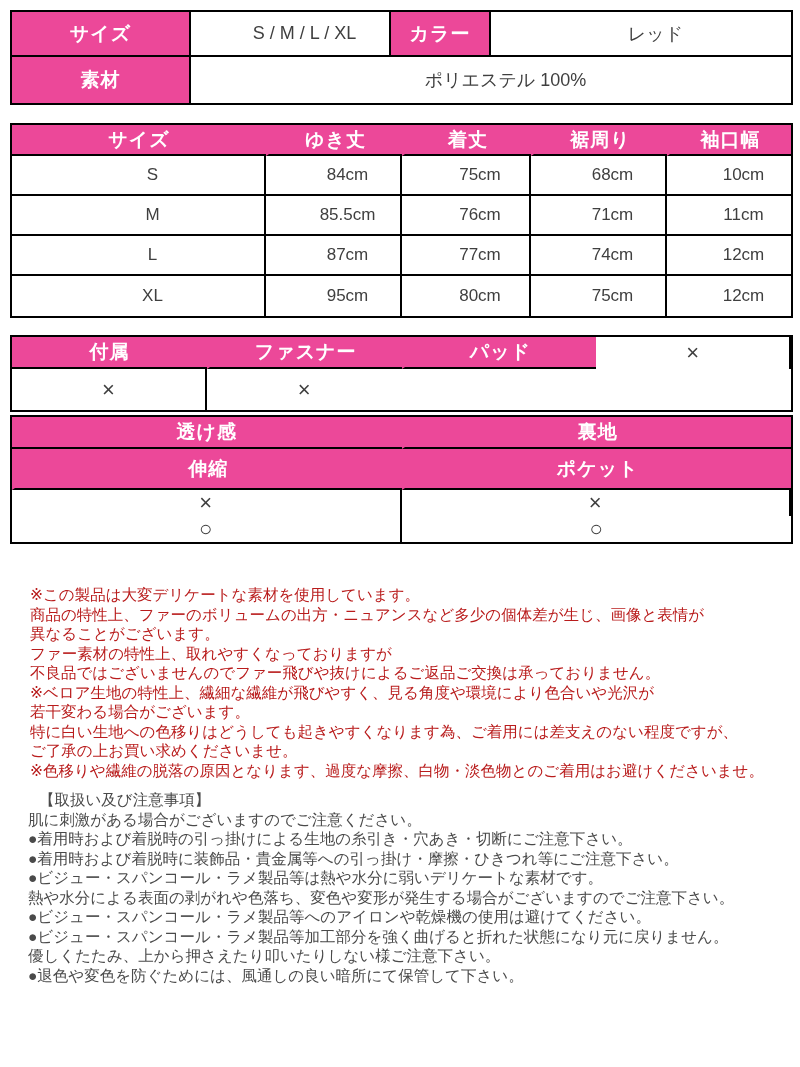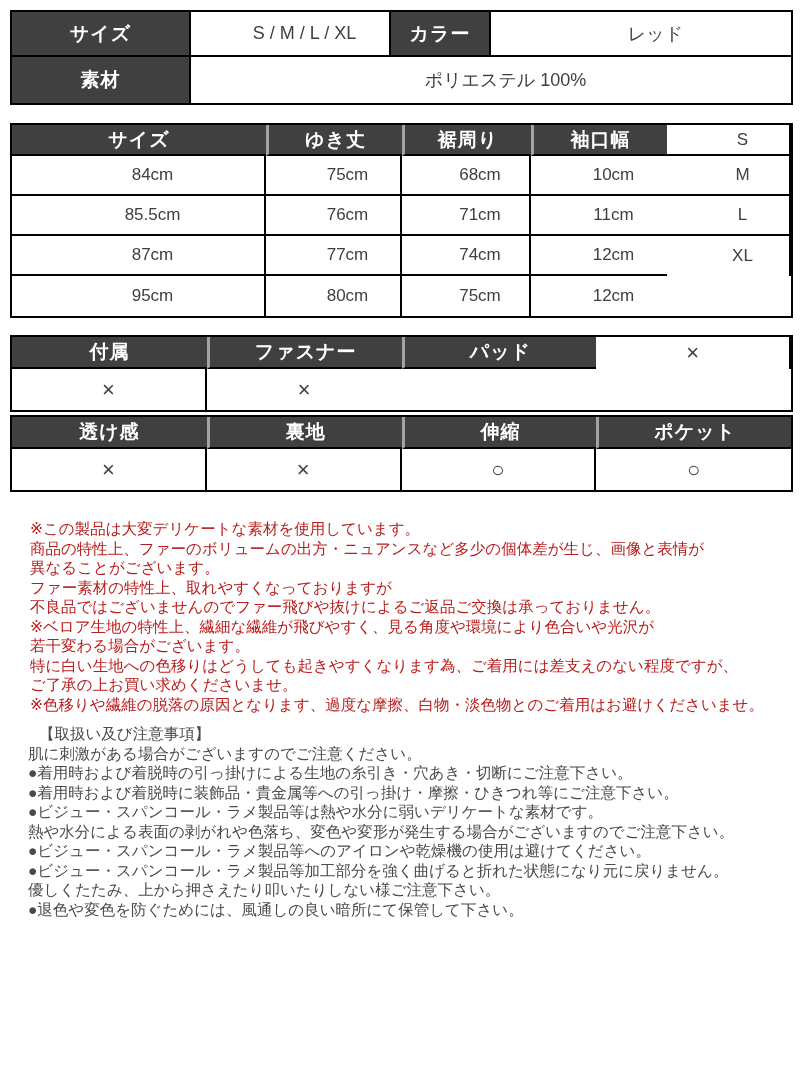--- a/index.html
+++ b/index.html
@@ -20,31 +20,31 @@
     background: #fff;
   }
   .cell {
     display: flex;
     align-items: center;
     justify-content: center;
     text-align: center;
     overflow: hidden;
   }
   .hdr {
-    background: #404040;
+    background: #ec4899;
     color: #fff;
     font-weight: bold;
     font-size: 19px;
     letter-spacing: 1px;
   }
   .val { font-size: 18px; color: #3f3f3f; padding-left: 29px; }
   .sym { font-size: 22px; color: #3f3f3f; }
   .br { border-right: 2px solid #000; }
   .bb { border-bottom: 2px solid #000; }
-  .wl { border-left: 3px solid #a3a3a3; }
+  .wl { border-left: 3px solid #ec4899; }
 
   
   .info-tbl {
     grid-template-columns: 179px 200px 100px 1fr;
     grid-template-rows: 45px 46px;
     margin-bottom: 18px;
   }
   .info-material-value { grid-column: 2 / 5; border-radius: 6px; }
 
   
@@ -55,23 +55,23 @@
   }
   .size-tbl .val { font-size: 17px; }
 
   
   .feat-tbl-a {
     grid-template-columns: repeat(4, 1fr);
     grid-template-rows: 32px 41px;
     margin-bottom: 3px;
   }
   .feat-tbl-b {
-    grid-template-columns: repeat(4, 1fr);
+    grid-template-columns: repeat(2, 1fr);
     grid-template-rows: 32px 41px;
-    margin-bottom: 27px;
+    margin-bottom: 41px;
   }
 
   
   .notes {
     margin: 12px 0 0 20px;
     font-size: 15.5px;
     line-height: 19.5px;
     color: #b91c1c;
     white-space: nowrap;
   }
@@ -94,20 +94,21 @@
     <div class="cell val br bb">S / M / L / XL</div>
     <div class="cell hdr br bb">カラー</div>
     <div class="cell val bb">レッド</div>
     <div class="cell hdr br">素材</div>
     <div class="cell val info-material-value">ポリエステル 100%</div>
   </div>
 
   <div class="tbl size-tbl">
     <div class="cell hdr bb">サイズ</div>
     <div class="cell hdr wl bb">ゆき丈</div>
+    <div class="cell hdr wl bb">着丈</div>
     <div class="cell hdr wl bb">裾周り</div>
     <div class="cell hdr wl bb">袖口幅</div>
 
     <div class="cell val br bb">S</div>
     <div class="cell val br bb">84cm</div>
     <div class="cell val br bb">75cm</div>
     <div class="cell val br bb">68cm</div>
     <div class="cell val bb">10cm</div>
 
     <div class="cell val br bb">M</div>

